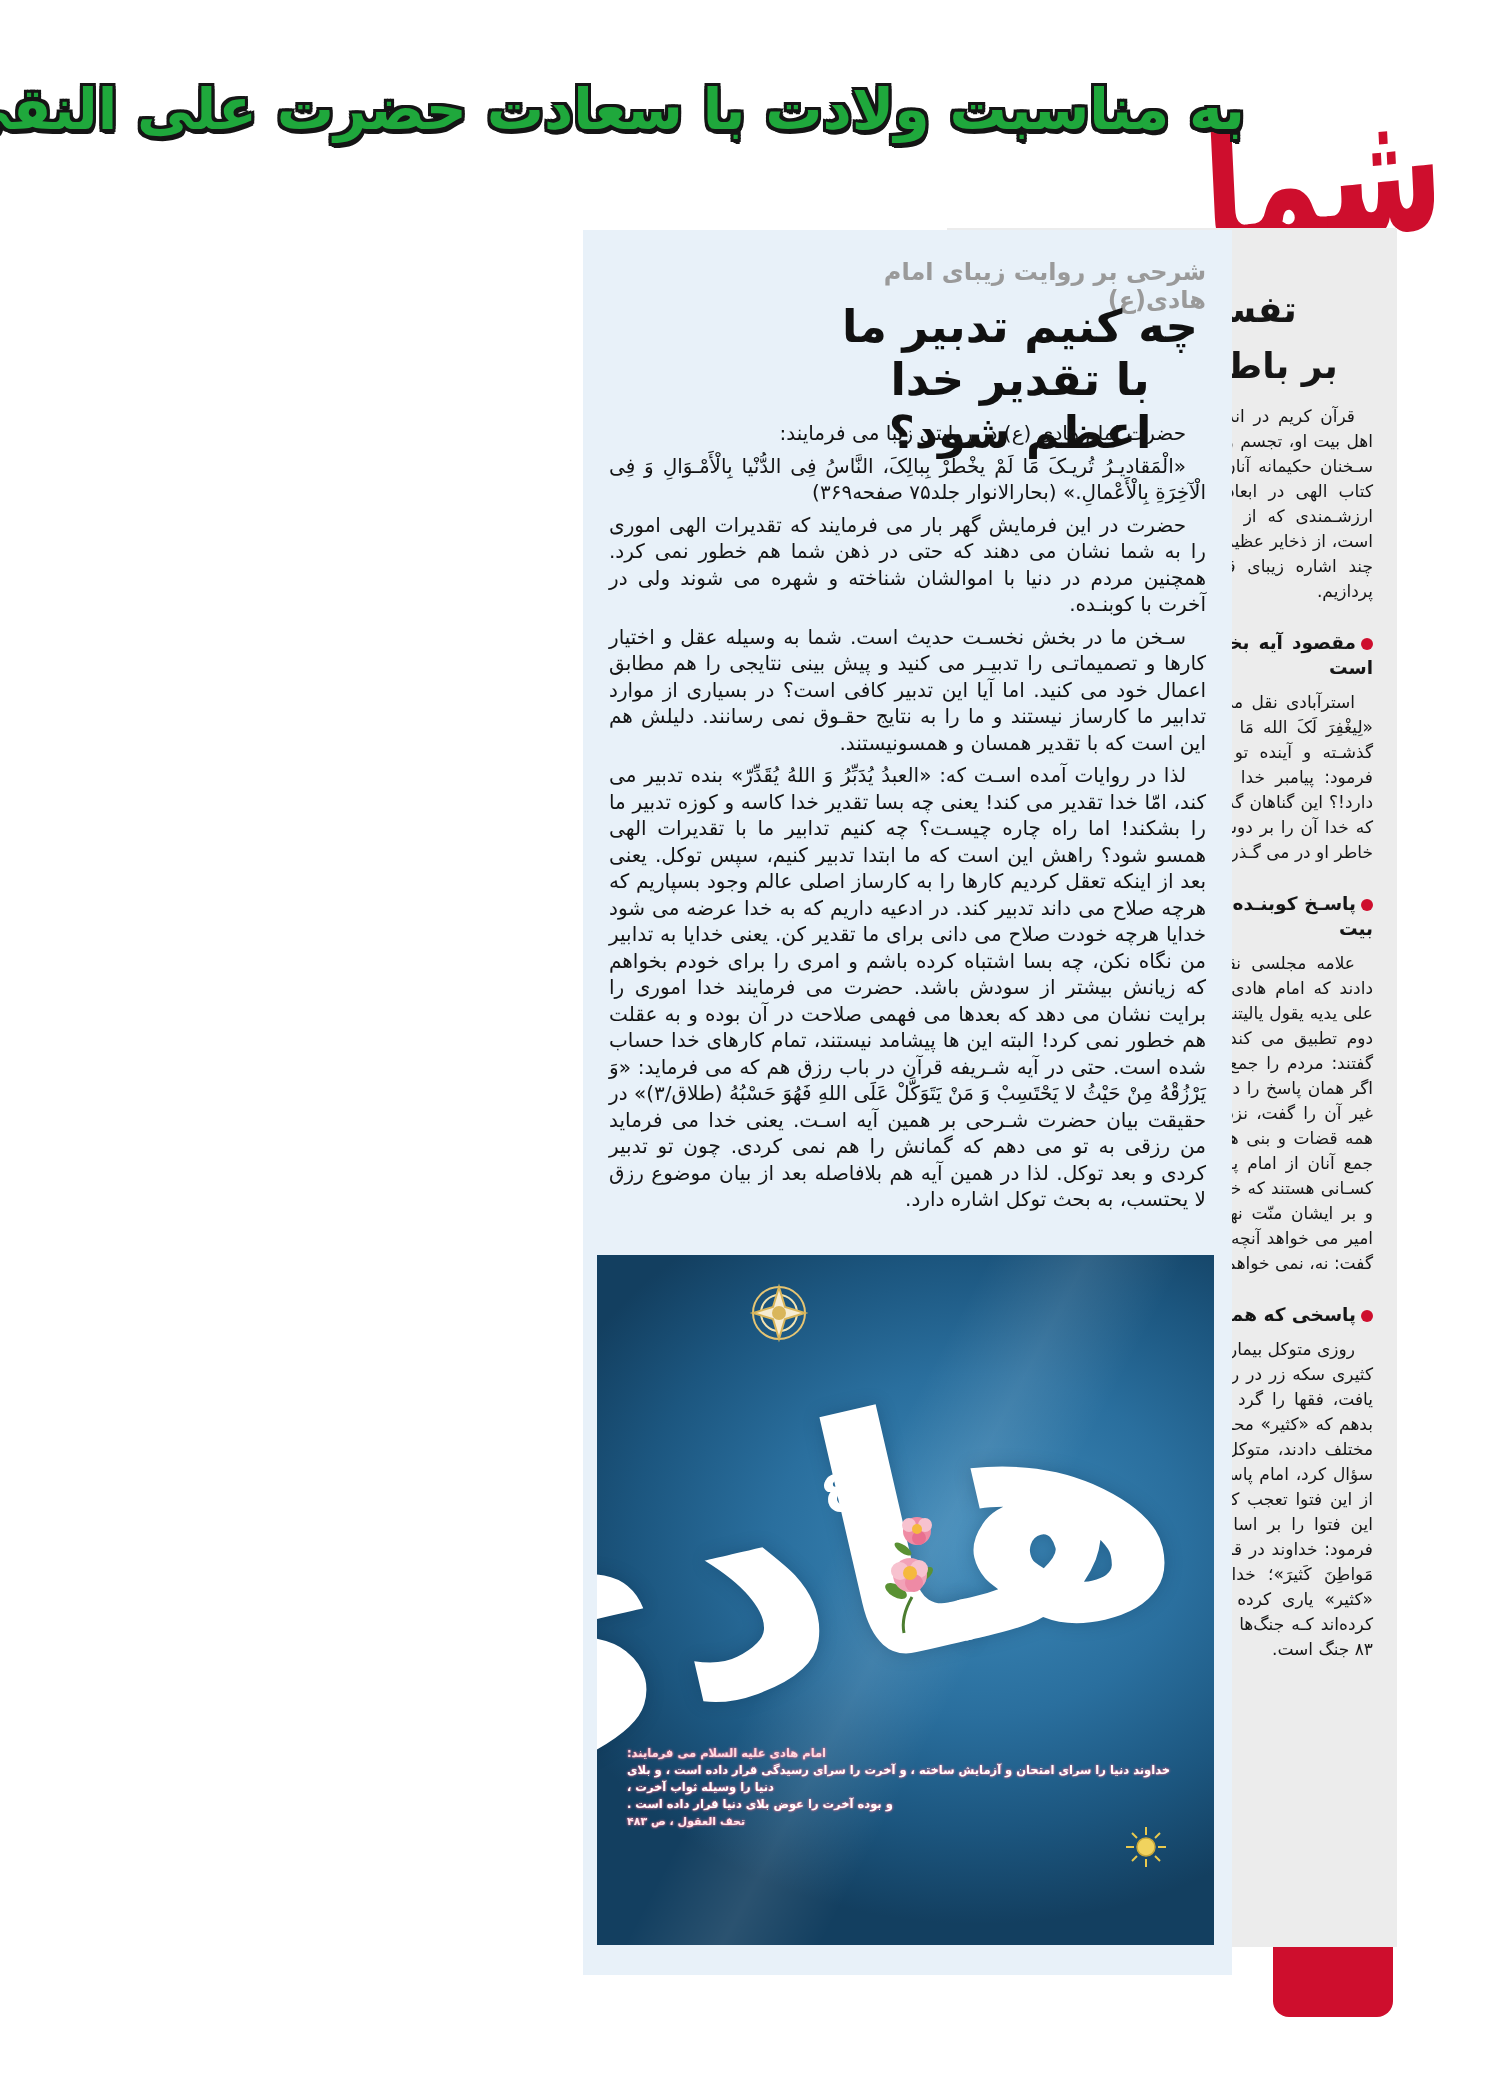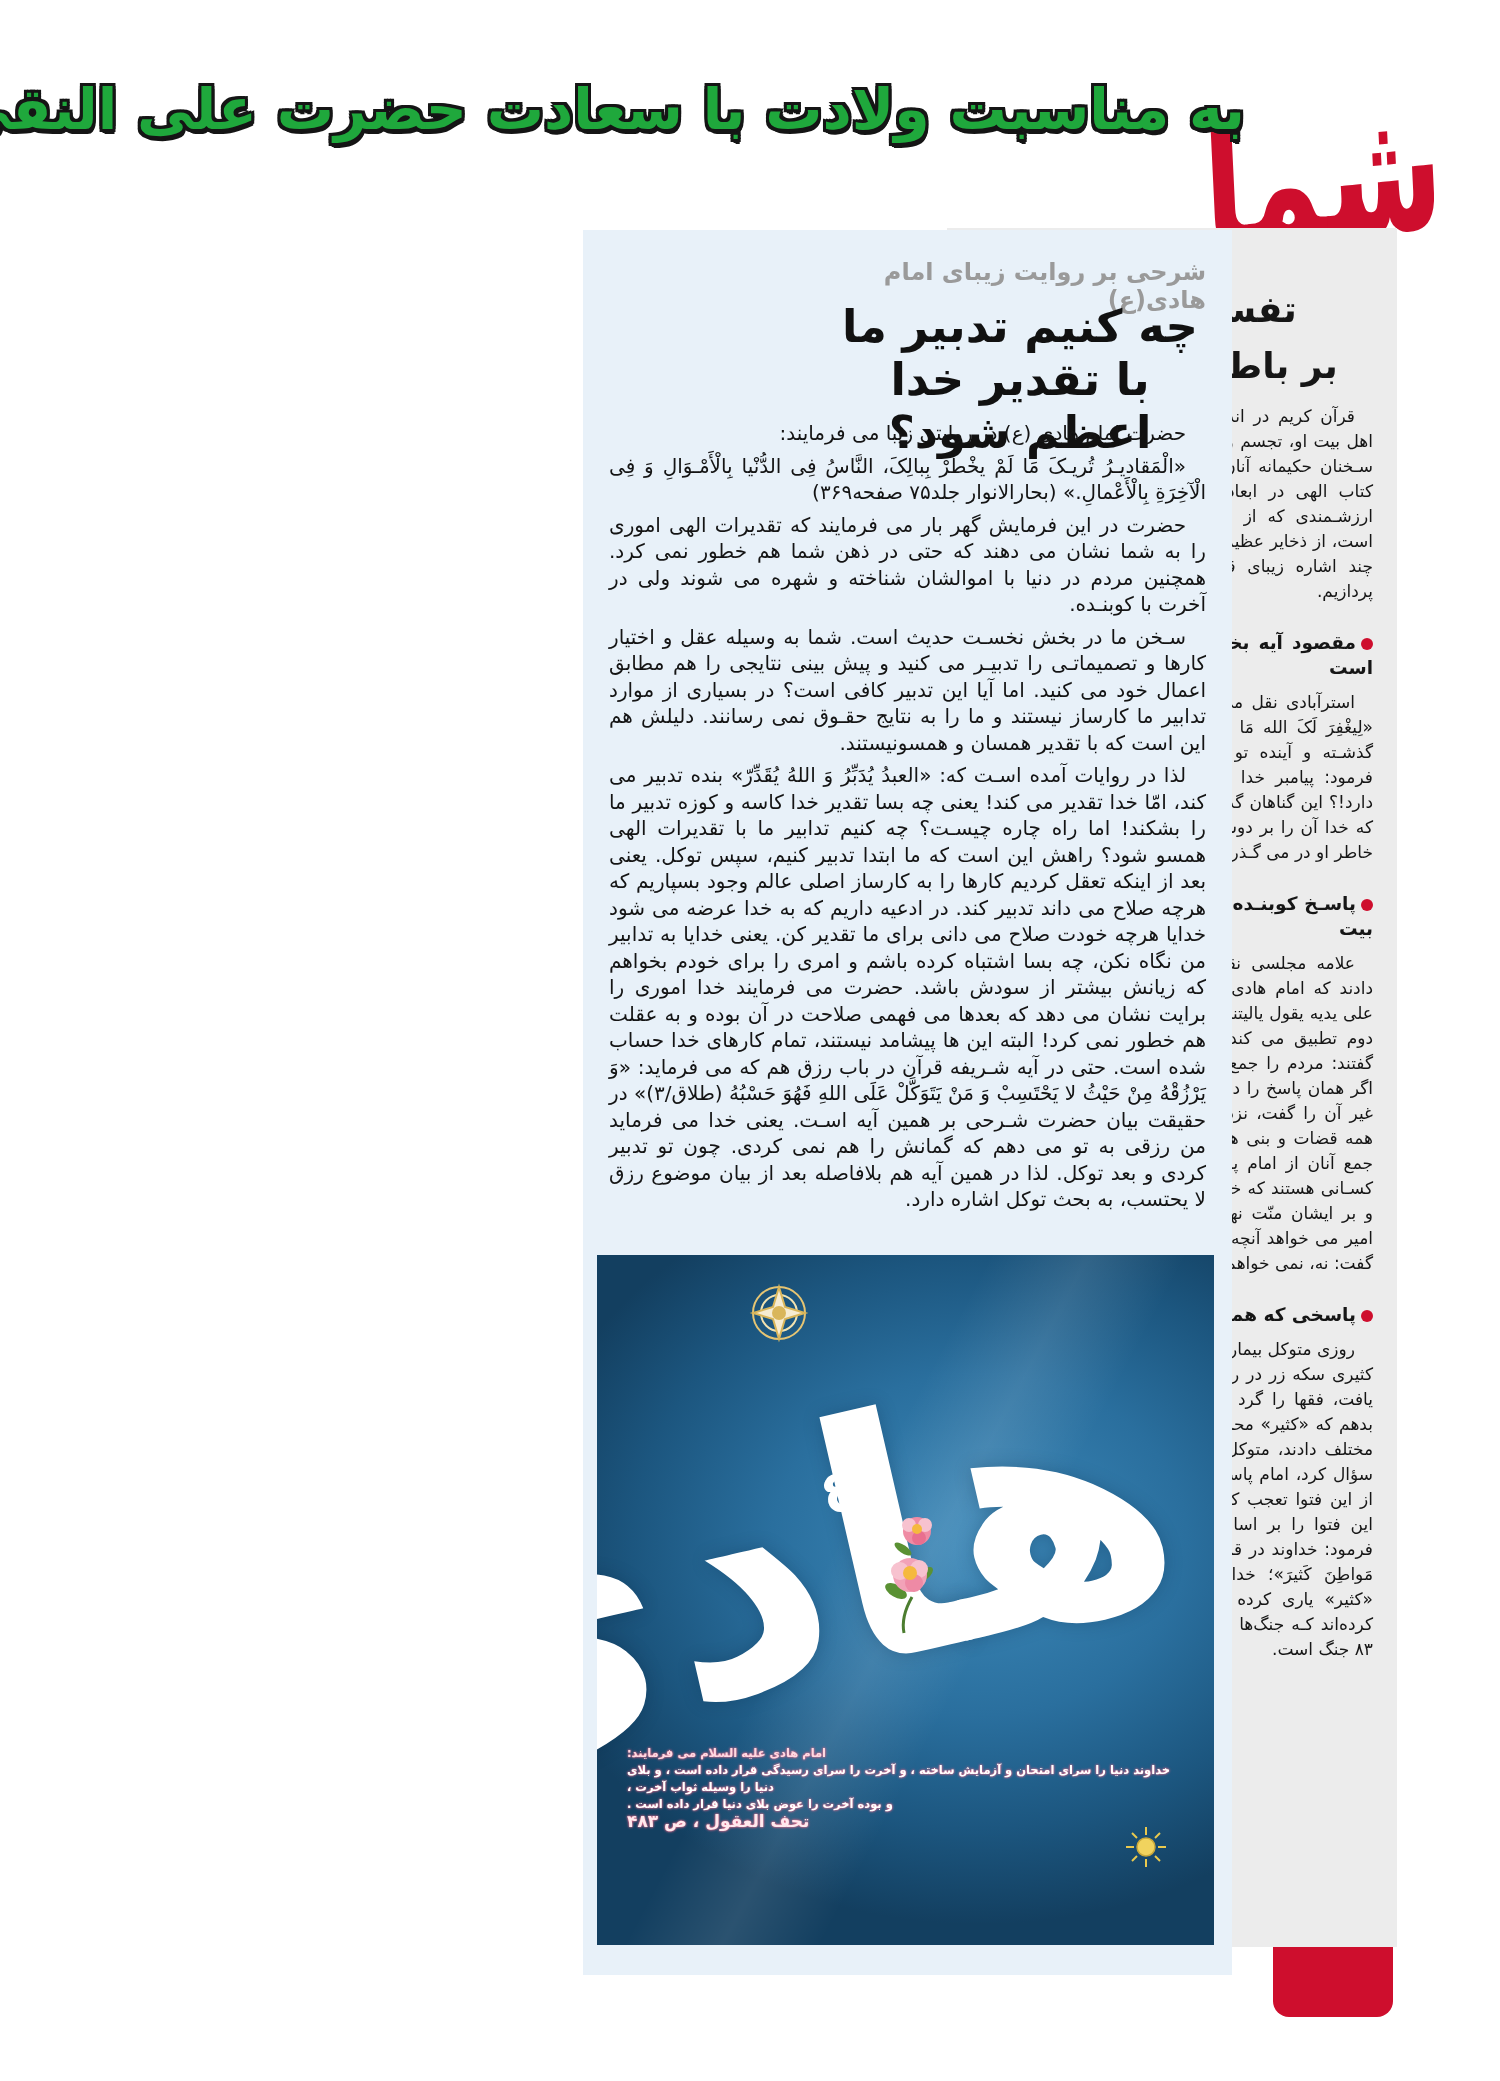--- a/index.html
+++ b/index.html
@@ -86,21 +86,21 @@
   #poster-mark{
     position:absolute;top:198px;right:360px;color:#fff;font-size:52px;font-weight:bold;
     transform:rotate(-18deg);
   }
   #poster-caption{
     position:absolute;bottom:115px;right:30px;left:30px;text-align:left;
     color:#fff;font-size:11.5px;line-height:17px;font-weight:bold;
     text-shadow:0 0 2px #e86a8a, 0 0 3px #e86a8a;
   }
   #poster-caption .lead{color:#ffd9e2;}
-  #poster-caption .src{font-size:17px;color:#ffe9ee;}
+  #poster-caption .src{font-size:11px;color:#ffe9ee;}
   .flower{position:absolute;}
   #medallion{position:absolute;top:26px;left:150px;}
   #sun{position:absolute;bottom:78px;right:48px;}
 </style>
 </head>
 <body>
 
 <div id="page">
 
   <div id="logo">شما</div>

